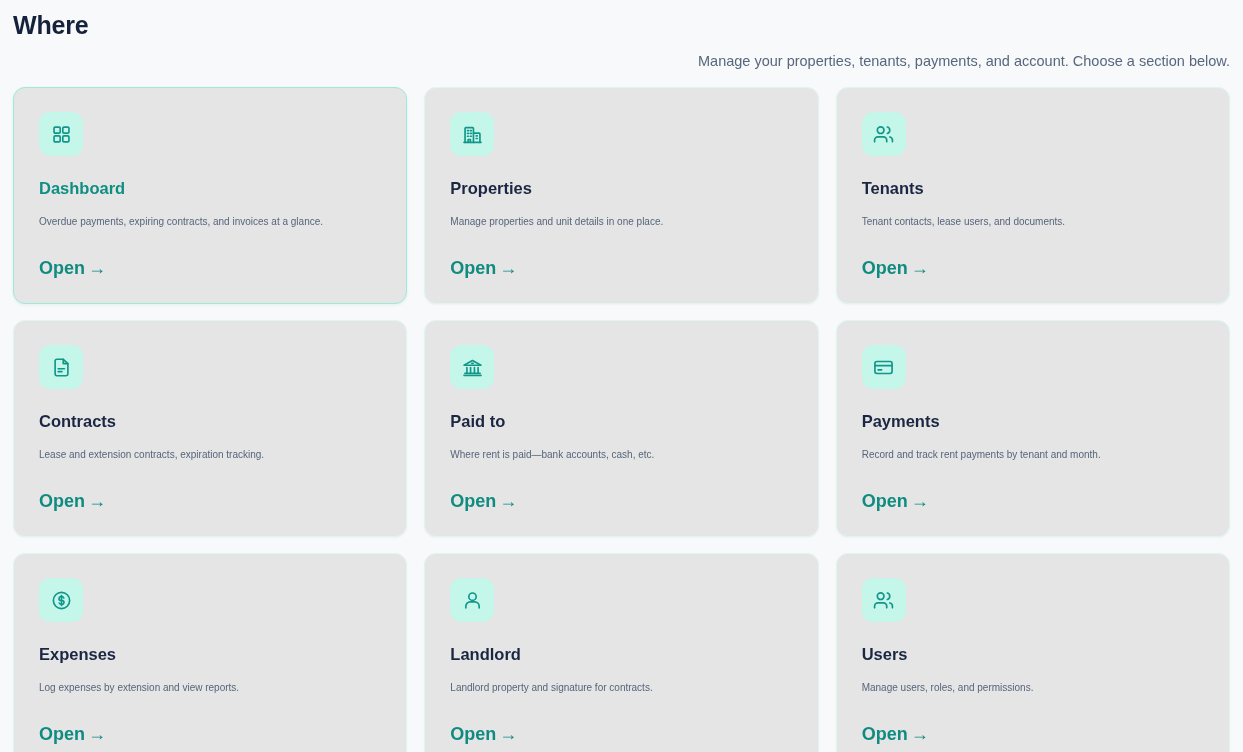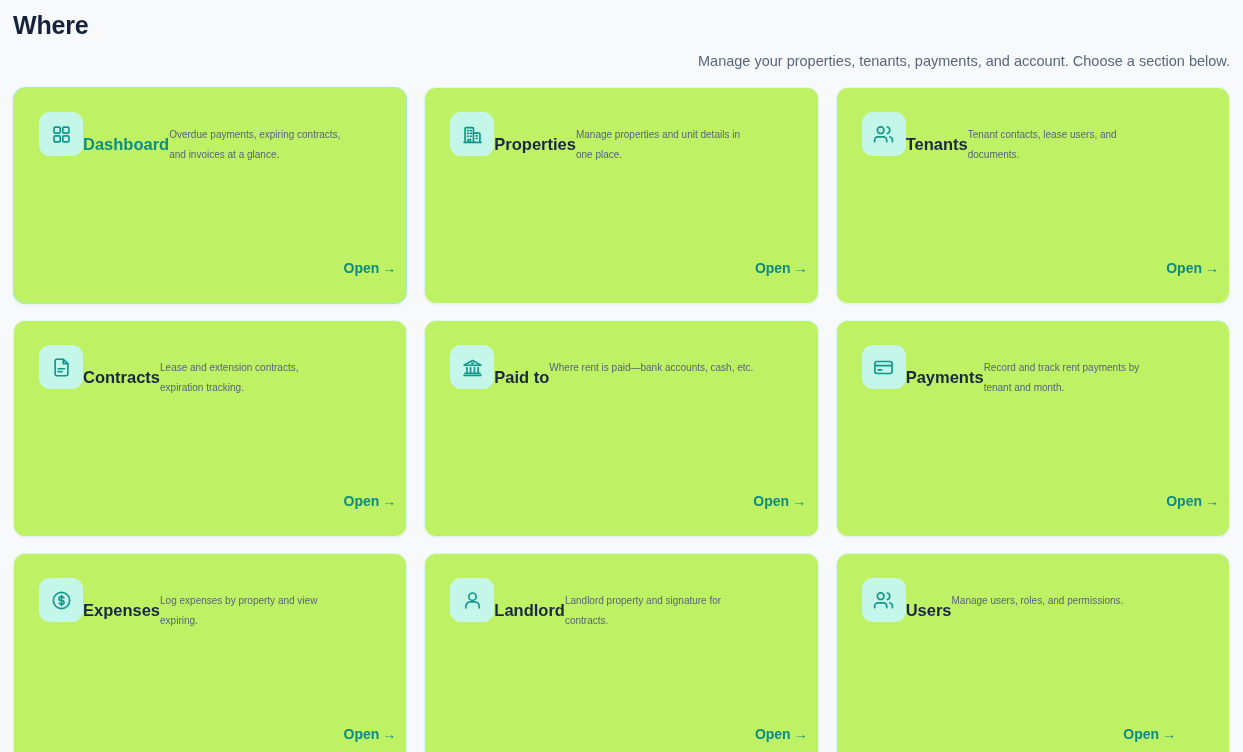--- a/index.html
+++ b/index.html
@@ -49,27 +49,27 @@
   
   .card-grid {
     display: grid;
     grid-template-columns: repeat(3, 1fr);
     column-gap: 17px;
     row-gap: 16px;
   }
 
   
   .card {
-    background: #bef264;
+    background: #e5e5e5;
     border: 1px solid #ddf7f0;
     border-radius: 12px;
-    padding: 24px 10px 26px 25px;
+    padding: 24px 21px 26px 25px;
     min-height: 217px;
     display: flex;
-    flex-direction: row;
+    flex-direction: column;
     box-shadow: 0 1px 2px rgba(17, 40, 60, 0.035);
   }
 
   .card.is-active {
     border-color: #9fe9d9;
     box-shadow: 0 1px 3px rgba(16, 140, 128, 0.09);
   }
 
   .card-icon-tile {
     width: 44px;
@@ -109,21 +109,21 @@
     margin-top: 13px;
     font-size: 10px;
     line-height: 20px;
     color: #56657a;
     max-width: 355px;
   }
 
   .card-open {
     margin-top: auto;
     padding-top: 16px;
-    font-size: 14px;
+    font-size: 18px;
     line-height: 18px;
     font-weight: 700;
     color: #0f8b80;
     text-decoration: none;
     display: inline-block;
     width: fit-content;
     cursor: pointer;
   }
 
   .card-open .arrow {
@@ -239,21 +239,21 @@
         <div class="card-icon-tile">
           <span class="card-icon">
             <svg viewBox="0 0 24 24">
               <circle cx="12" cy="12" r="9.3"></circle>
               <path d="M12 6.4v11.2"></path>
               <path d="M14.6 9.1a2.5 2.5 0 0 0-2.4-1.5h-.7a2.2 2.2 0 0 0-.3 4.4h1.6a2.2 2.2 0 0 1-.3 4.4h-.7a2.5 2.5 0 0 1-2.4-1.5"></path>
             </svg>
           </span>
         </div>
         <div class="card-title">Expenses</div>
-        <div class="card-desc">Log expenses by property and view expiring.</div>
+        <div class="card-desc">Log expenses by extension and view reports.</div>
         <a class="card-open"><span>Open</span><span class="arrow">→</span></a>
       </div>
       <div class="card">
         <div class="card-icon-tile">
           <span class="card-icon">
             <svg viewBox="0 0 24 24">
               <path d="M19.6 20.6v-2.1a5 5 0 0 0-5-5H9.4a5 5 0 0 0-5 5v2.1"></path>
               <circle cx="12" cy="7.6" r="4.2"></circle>
             </svg>
           </span>

